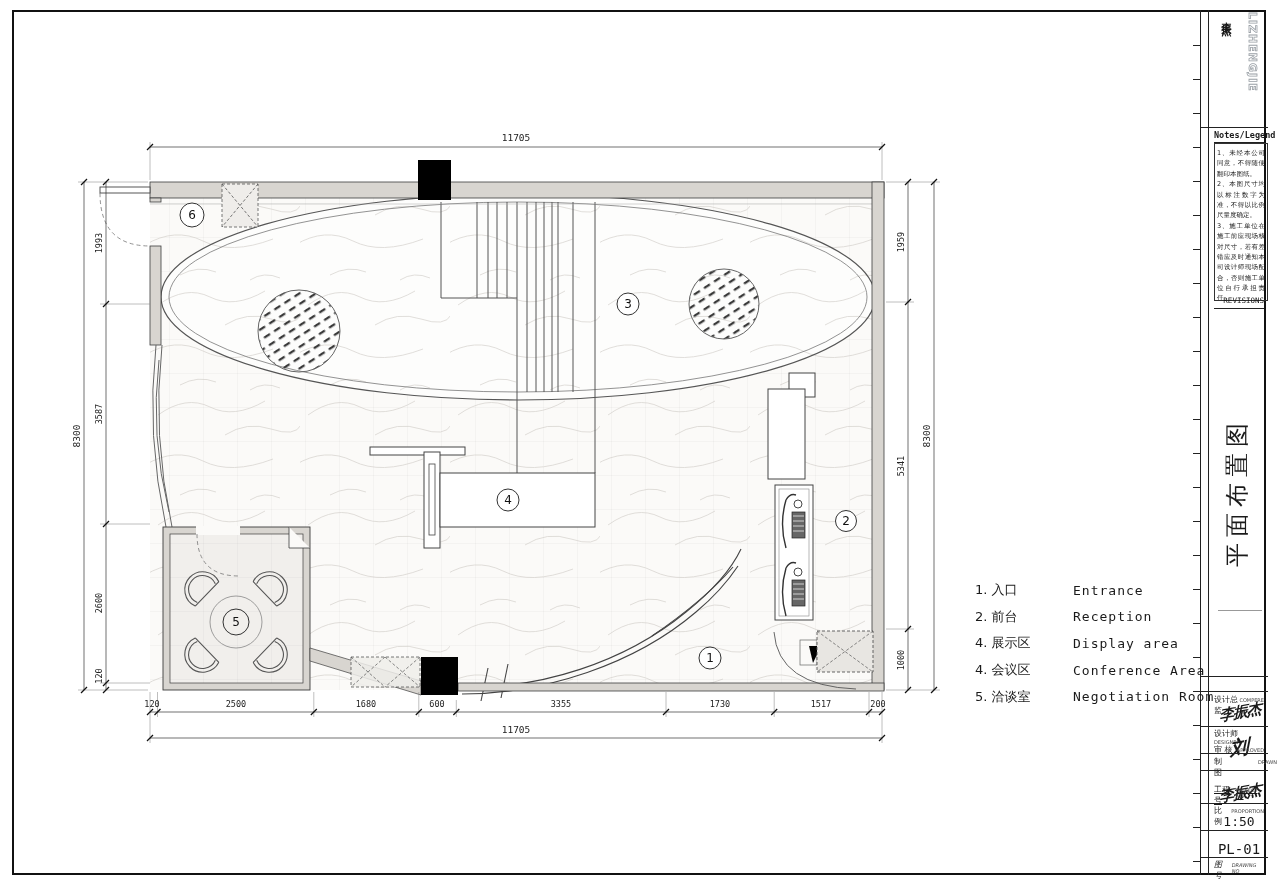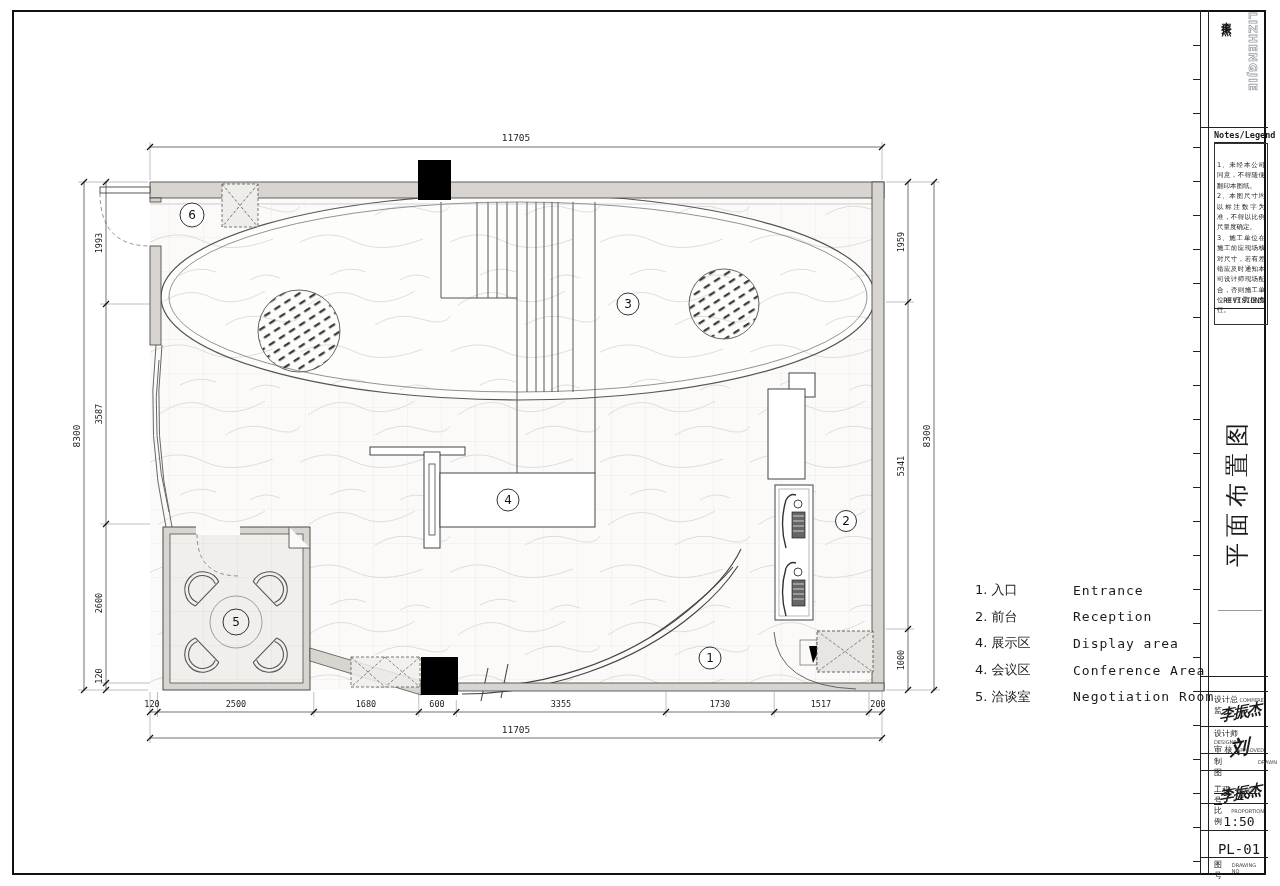--- a/index.html
+++ b/index.html
@@ -18,21 +18,21 @@
   .hline{position:absolute;left:1200px;width:68px;height:1px;background:#222;}
   .hline-short{position:absolute;left:1218px;width:44px;height:1px;background:#999;}
   #logo-cn{position:absolute;left:1219px;top:14px;writing-mode:vertical-rl;
            font-size:10px;font-weight:bold;letter-spacing:2px;}
   #logo-en{position:absolute;left:1246px;top:12px;writing-mode:vertical-rl;
            font-size:11px;font-weight:bold;letter-spacing:1px;color:#fff;
            -webkit-text-stroke:0.8px #9aa0a6;}
   #notes-header{position:absolute;left:1214px;top:130px;width:50px;
                 font:bold 8.5px "DejaVu Sans Mono",monospace;border-bottom:1px solid #222;padding-bottom:2px;}
   #notes-box{position:absolute;left:1214px;top:143px;width:48px;height:148px;
-             border:1px solid #333;padding:16px 2px;font-size:6.5px;line-height:1.6;
+             border:1px solid #333;padding:4px 2px;font-size:6.5px;line-height:1.6;
              text-align:justify;overflow:hidden;}
   #revisions{position:absolute;left:1214px;top:296px;width:50px;
              font:7.5px "DejaVu Sans Mono",monospace;border-bottom:1px solid #222;padding-bottom:3px;text-align:right;}
   #drawing-title{position:absolute;left:1166px;top:472px;width:150px;height:40px;
                  transform:rotate(-90deg);font-size:24px;letter-spacing:6px;
                  text-align:center;font-weight:500;}
   .tb-row{position:absolute;left:1214px;width:50px;display:flex;
           justify-content:space-between;align-items:baseline;}
   .tb-cn{font-size:8px;}
   .tb-en{font-size:5px;color:#444;}
@@ -371,21 +371,21 @@
     <span class="tb-en">PROPORTION</span>
   </div>
   <div class="tb-val" style="top:814px;font-size:13px;">1:50</div>
   <div class="hline" style="top:830px;"></div>
   <div class="tb-row" style="top:784px;text-decoration:underline;">
     <span class="tb-cn">工程号</span>
     <span class="tb-en">PROJECT NO</span>
   </div>
   <div class="tb-val" style="top:841px;font-size:14px;">PL-01</div>
   <div class="hline" style="top:857px;"></div>
-  <div class="tb-row" style="top:859px;">
+  <div class="tb-row" style="top:859px;font-style:italic;">
     <span class="tb-cn">图 号</span>
     <span class="tb-en">DRAWING NO</span>
   </div>
   <div class="tb-val" style="top:868px;font-size:12px;margin-top:28px;">01</div>
 
   <div id="legend">
     <div class="lg-row">
       <span class="lg-cn">1. 入口</span>
       <span class="lg-en">Entrance</span>
     </div>

